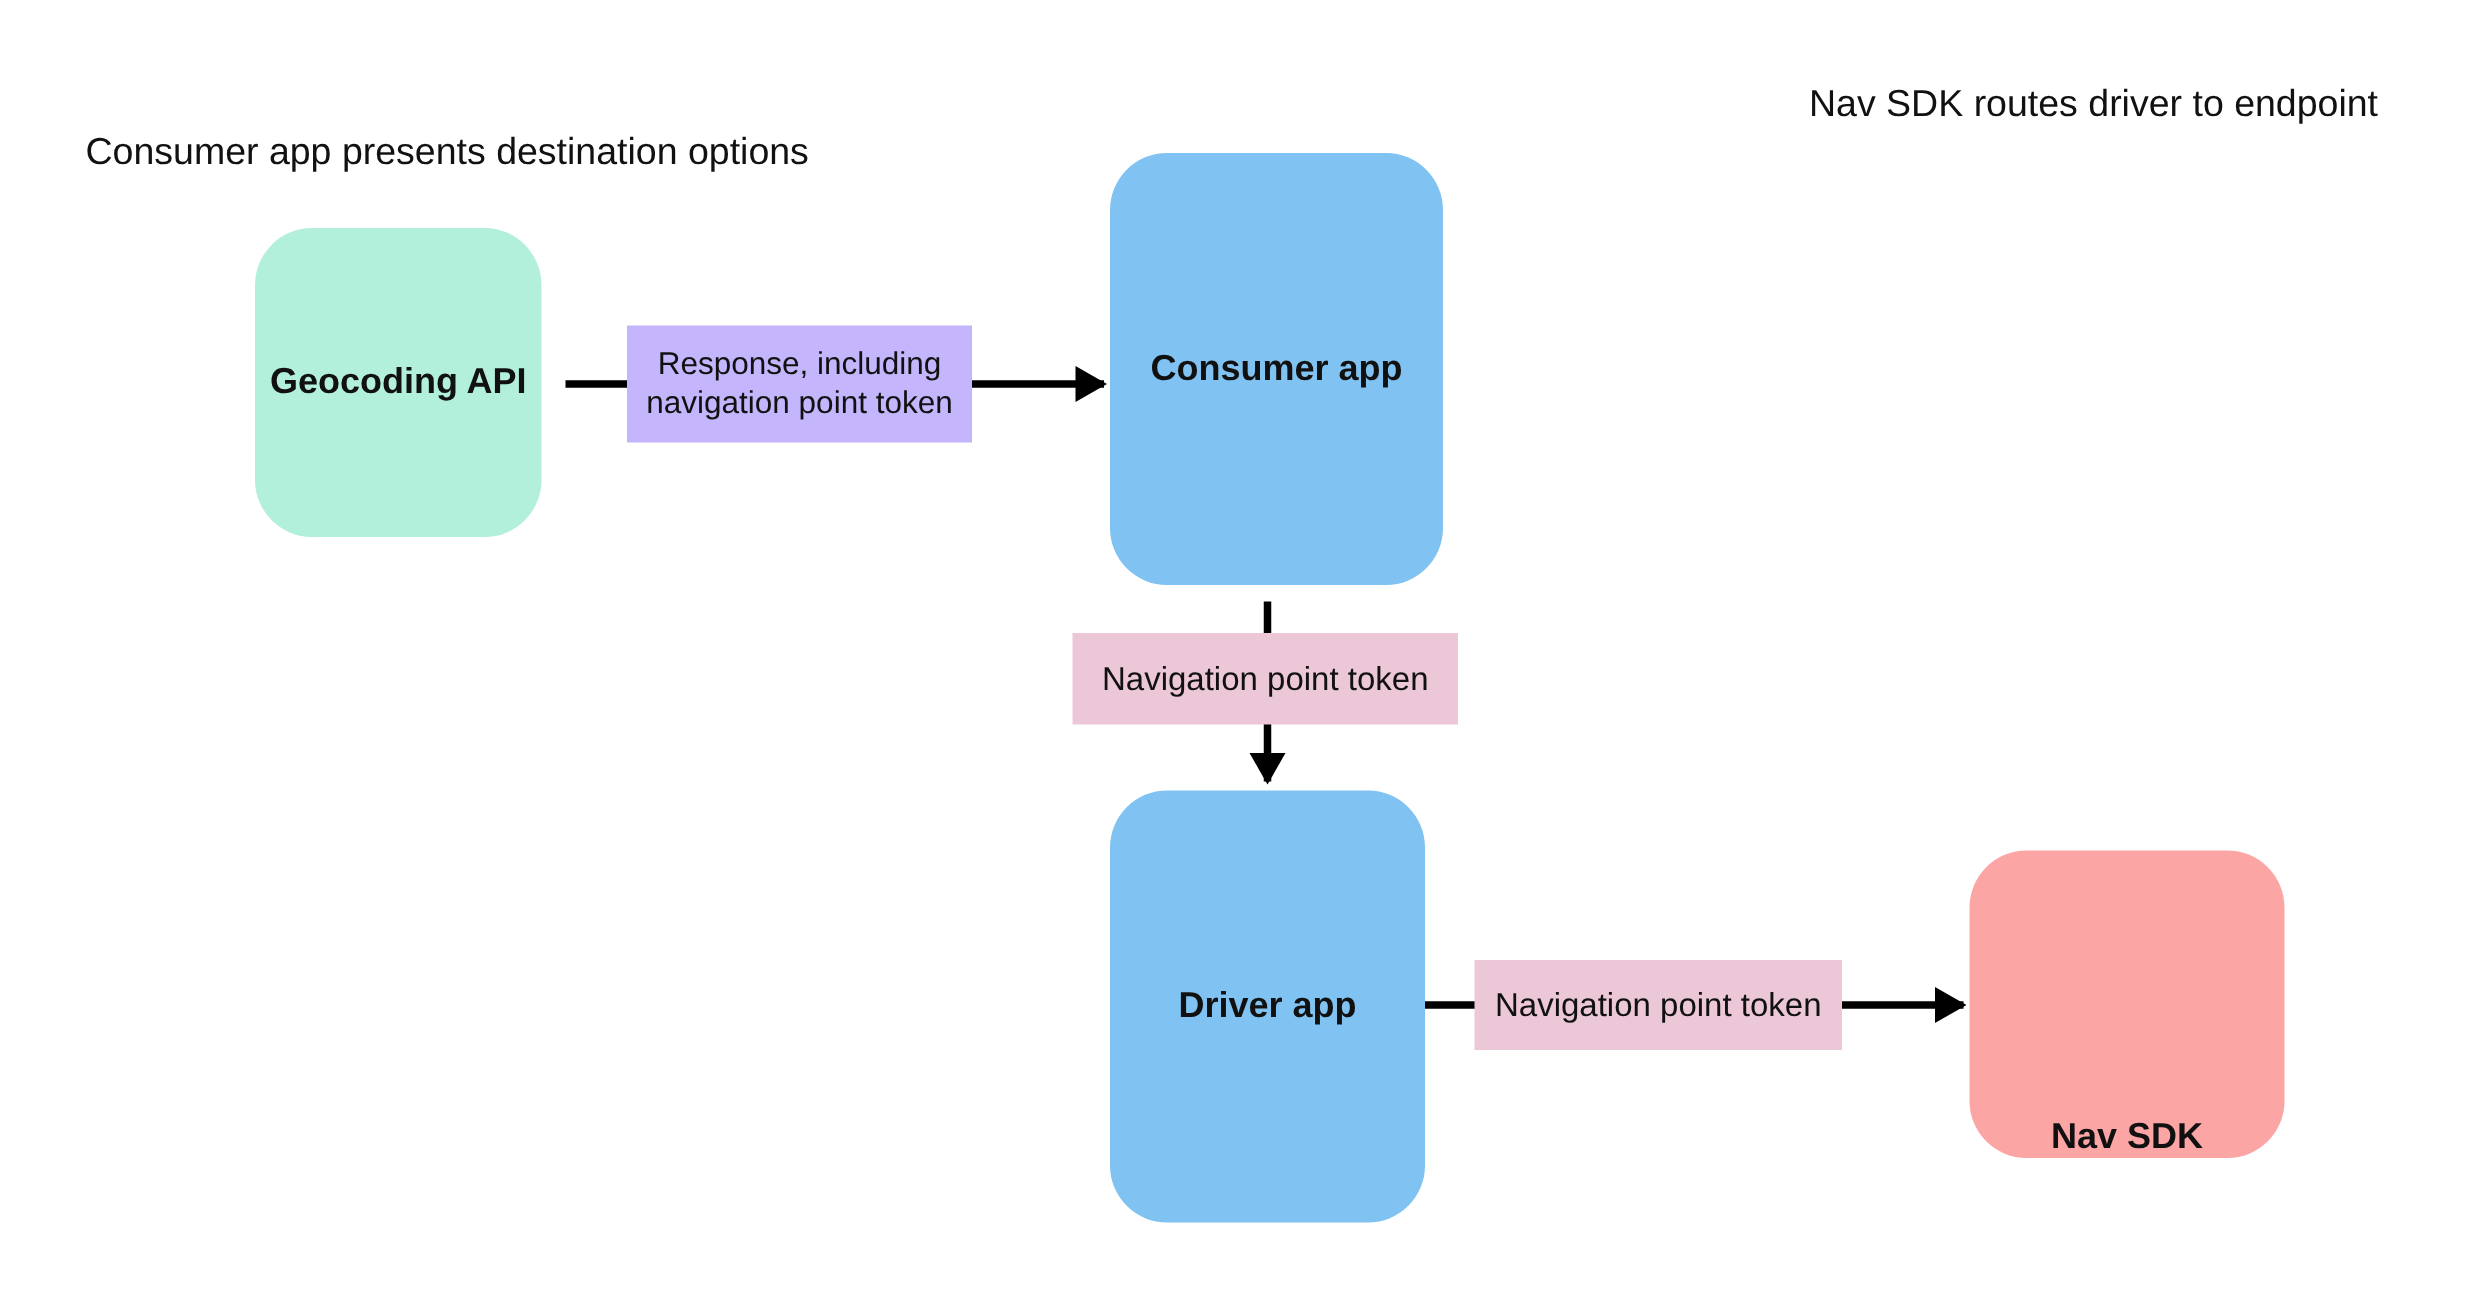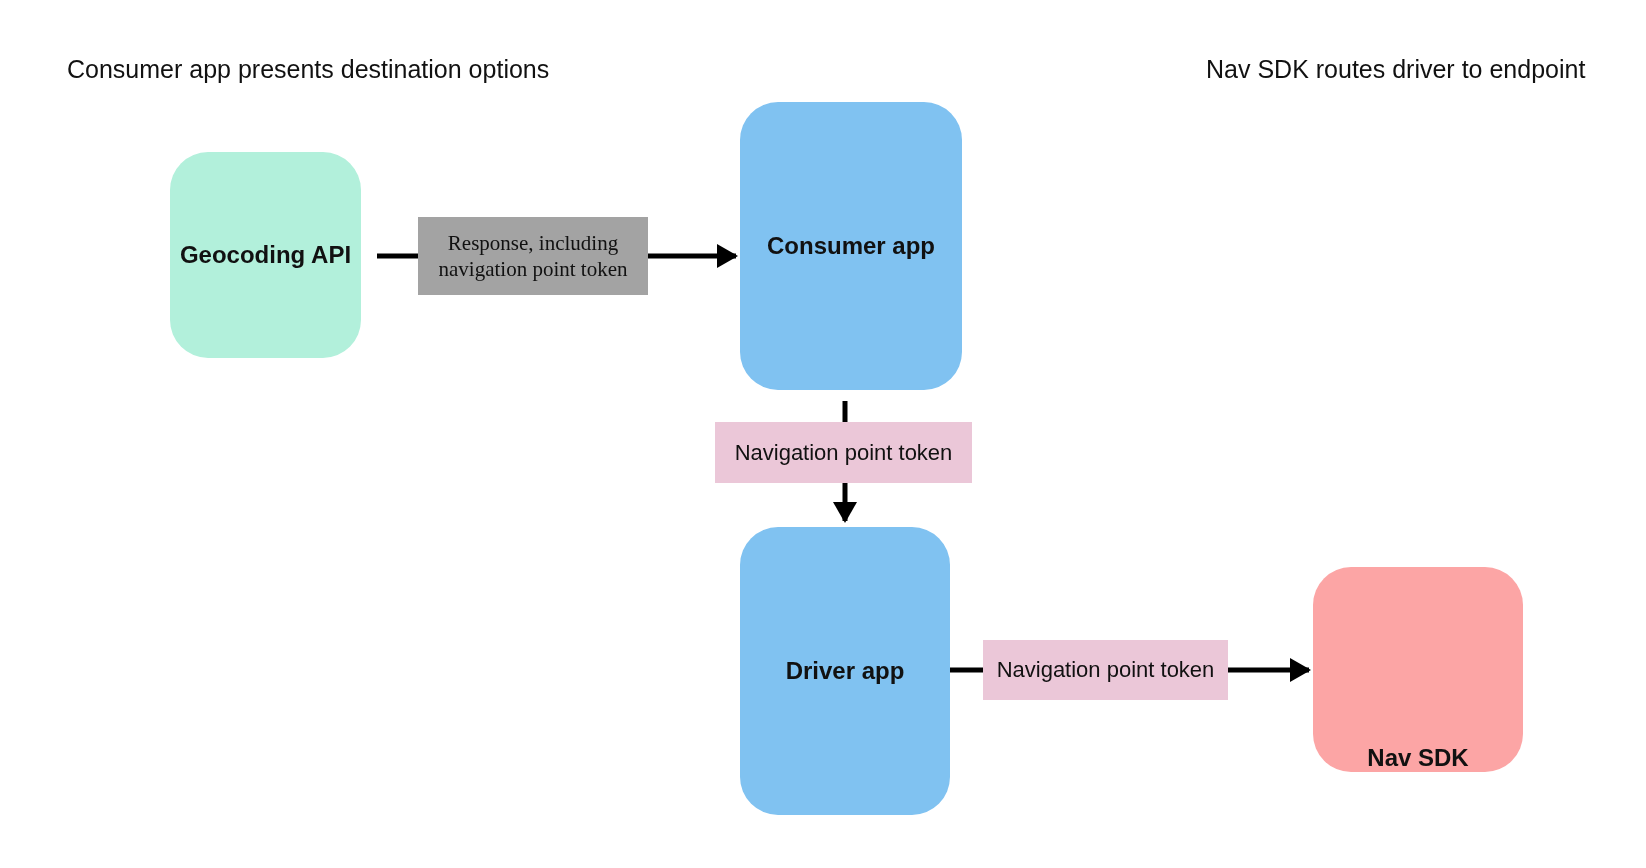--- a/index.html
+++ b/index.html
@@ -15,21 +15,21 @@
   }
 
   .phase-header {
     position: absolute;
     top: 54px;
     font-size: 25px;
     line-height: 30px;
     color: #111111;
     white-space: nowrap;
   }
-  #phase-header-1 { left: 67px; }
+  #phase-header-1 { left: 57px; margin-top: 32px; }
   #phase-header-2 { left: 702px; }
   #phase-header-3 { left: 1206px; }
 
   .edge-layer {
     position: absolute;
     left: 0; top: 0;
     width: 1646px;
     height: 868px;
     z-index: 1;
   }
@@ -109,19 +109,19 @@
   </div>
 
   <div class="node" id="node-driver-app" style="background-color: rgb(128, 194, 241);">
     <span class="node-label">Driver app</span>
   </div>
 
   <div class="node" id="node-nav-sdk" style="background-color: #fca5a5; align-items: flex-end;">
     <span class="node-label">Nav SDK</span>
   </div>
 
-  <div class="edge-label" id="edge-label-response" style="background-color: #a3a3a3; font-family: Liberation Serif, serif;">Response, including navigation point token</div>
+  <div class="edge-label" id="edge-label-response" style="background-color: #c4b5fd;">Response, including navigation point token</div>
 
   <div class="edge-label" id="edge-label-token-1" style="background-color: rgb(235, 199, 216);">Navigation point token</div>
 
   <div class="edge-label" id="edge-label-token-2" style="background-color: rgb(235, 199, 216);">Navigation point token</div>
 
 </div>
 
 </body></html>

